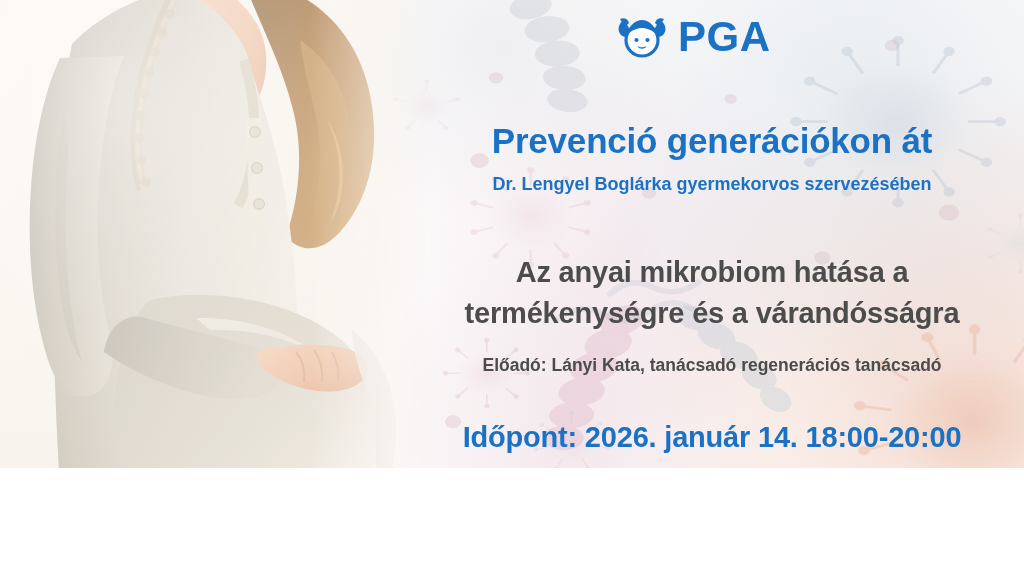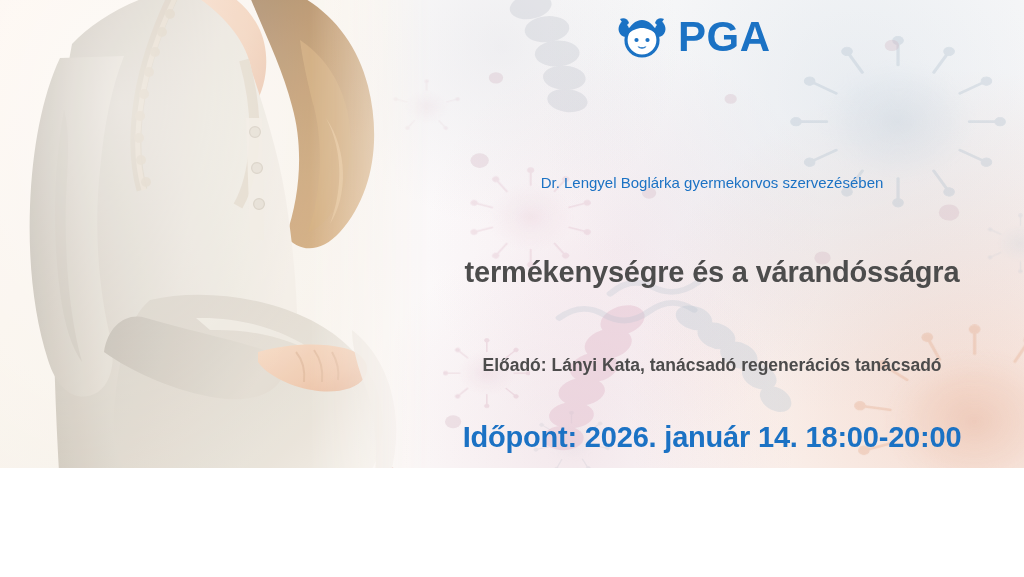--- a/index.html
+++ b/index.html
@@ -55,21 +55,21 @@
     display:flex;flex-direction:column;align-items:center;
     text-align:center;
   }
   .title{
     position:absolute;top:122px;left:0;width:624px;
     font-size:35px;font-weight:bold;color:#1b72c4;
     letter-spacing:-.2px;line-height:1.1;
   }
   .organizer{
     position:absolute;top:174px;left:0;width:624px;
-    font-size:15px;font-weight:normal;color:#1b72c4;
+    font-size:18px;font-weight:bold;color:#1b72c4;
     line-height:1.2;
   }
   .topic{
     position:absolute;top:252px;left:0;width:624px;
     font-size:29px;font-weight:bold;color:#4c4c4c;
     line-height:1.42;letter-spacing:-.2px;
   }
   .speaker{
     position:absolute;top:355px;left:0;width:624px;
     font-size:17.5px;font-weight:bold;color:#4c4c4c;
@@ -408,24 +408,26 @@
       <circle cx="31.5" cy="26" r="2.1" fill="#1b72c4"></circle>
 
       <path d="M21.5 32.5 C24 35.5 28 35.5 30.5 32.5 Z" fill="#1b72c4"></path>
       <rect x="23.5" y="31.6" width="5" height="1.6" fill="#ffffff"></rect>
     </svg>
     <span class="logo-text">PGA</span>
   </div>
 
   <div class="content">
 
+    <div class="title">Prevenció generációkon át</div>
 
     <div class="organizer">Dr. Lengyel Boglárka gyermekorvos szervezésében</div>
 
     <div class="topic">
+      <div>Az anyai mikrobiom hatása a</div>
       <div>termékenységre és a várandósságra</div>
     </div>
 
     <div class="speaker">Előadó: Lányi Kata, tanácsadó regenerációs tanácsadó</div>
 
     <div class="datetime">
       <div>Időpont: 2026. január 14. 18:00-20:00</div>
     </div>
 
   </div>

